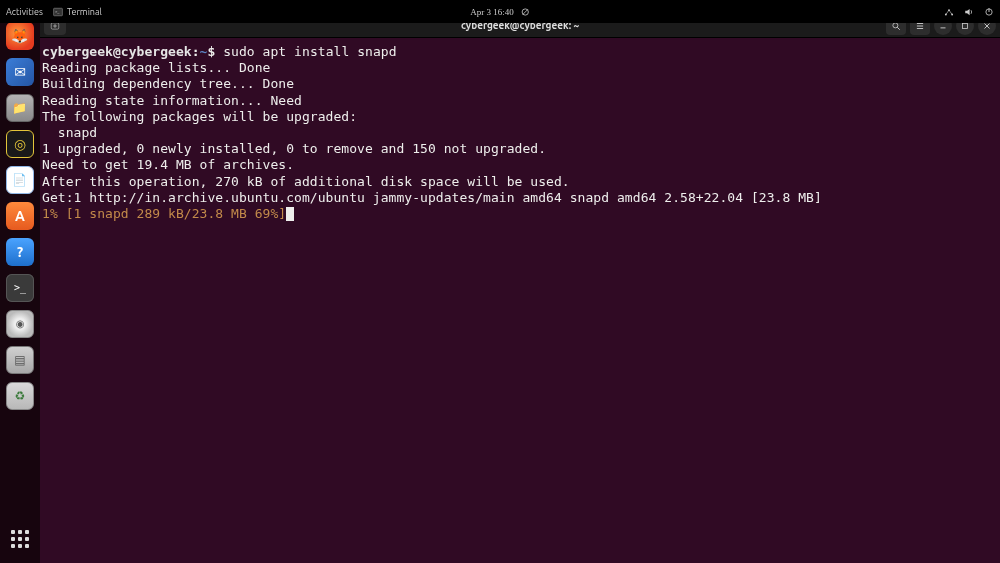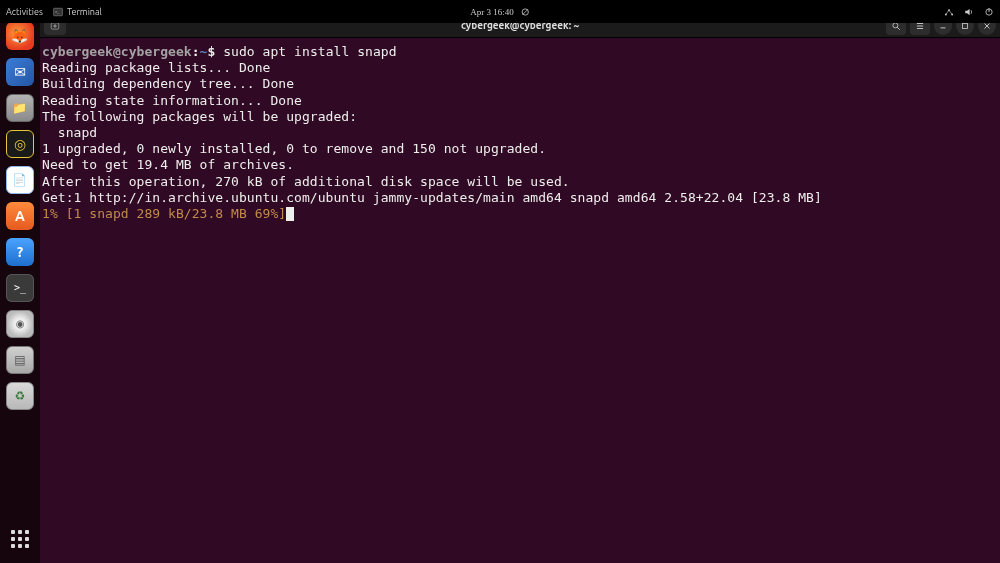--- a/index.html
+++ b/index.html
@@ -26,21 +26,21 @@
 .window { position: absolute; left: 40px; top: 14px; right: 0; bottom: 0; background: #300a24; display: flex; flex-direction: column; }
 .titlebar { height: 24px; background: #1b1b1b; color: #ddd; font-size: 10px; display: flex; align-items: center; position: relative; border-bottom: 1px solid #000; }
 .titlebar .tab-btn { width: 22px; height: 18px; margin-left: 4px; border-radius: 4px; background: #2d2d2d; display:flex; align-items:center; justify-content:center; }
 .titlebar .title { position:absolute; left:50%; transform:translateX(-50%); font-weight:600; }
 .titlebar .rightctrl { margin-left:auto; display:flex; align-items:center; gap:4px; padding-right:4px; }
 .titlebar .btn { width:20px; height:18px; border-radius:4px; background:#2d2d2d; display:flex; align-items:center; justify-content:center; }
 .titlebar .btn.round { width:18px; height:18px; border-radius:50%; }
 .titlebar svg { width:10px; height:10px; fill:#ccc; stroke:#ccc; }
 
 .term { flex:1; padding: 6px 2px 6px 2px; font-family: "DejaVu Sans Mono","Ubuntu Mono",Menlo,Consolas,monospace; font-size: 13px; line-height: 16.2px; color: #eeeeec; white-space: pre; letter-spacing: 0.05px; }
-.term .prompt-user { color: #a3a3a3; font-weight: bold; text-align: right; }
+.term .prompt-user { color: #e5e5e5; font-weight: bold; text-align: right; }
 .term .prompt-sep  { color: #eeeeec; font-weight: bold; }
 .term .prompt-path { color: #5c84c3; font-weight: bold; }
 .term .cmd { color: #eeeeec; }
 .term .progress { color: #c28a4a; }
 .term .cursor { display:inline-block; width:8px; height:14px; background:#eeeeec; vertical-align:text-bottom; }
 
 
 .firefox { background: radial-gradient(circle at 40% 40%, #ff9a3c 0%, #e63b1f 70%); }
 .thunderbird { background: linear-gradient(135deg,#3b7dd8,#2455a3); }
 .files { background: linear-gradient(#b3b3b3,#8a8a8a); border:1px solid #666; }
@@ -181,21 +181,21 @@
             <line x1="4" y1="4" x2="12" y2="12" stroke="#ccc" stroke-width="1.5"></line>
             <line x1="12" y1="4" x2="4" y2="12" stroke="#ccc" stroke-width="1.5"></line>
           </svg>
         </div>
     </div>
   </div>
 
   <div class="term"><span class="prompt-user">cybergeek@cybergeek</span><span class="prompt-sep">:</span><span class="prompt-path">~</span><span class="prompt-sep">$</span> <span class="cmd">sudo apt install snapd</span>
 <span>Reading package lists... Done</span>
 <span>Building dependency tree... Done</span>
-<span>Reading state information... Done</span>
+<span>Reading state information... Need</span>
 <span>The following packages will be upgraded:</span>
 <span>  snapd</span>
 <span>1 upgraded, 0 newly installed, 0 to remove and 150 not upgraded.</span>
 <span>Need to get 19.4 MB of archives.</span>
 <span>After this operation, 270 kB of additional disk space will be used.</span>
 <span>Get:1 http://in.archive.ubuntu.com/ubuntu jammy-updates/main amd64 snapd amd64 2.58+22.04 [23.8 MB]</span>
 <span class="progress">1% [1 snapd 289 kB/23.8 MB 69%]</span><span class="cursor"></span></div>
 </div>
 
 </body></html>

